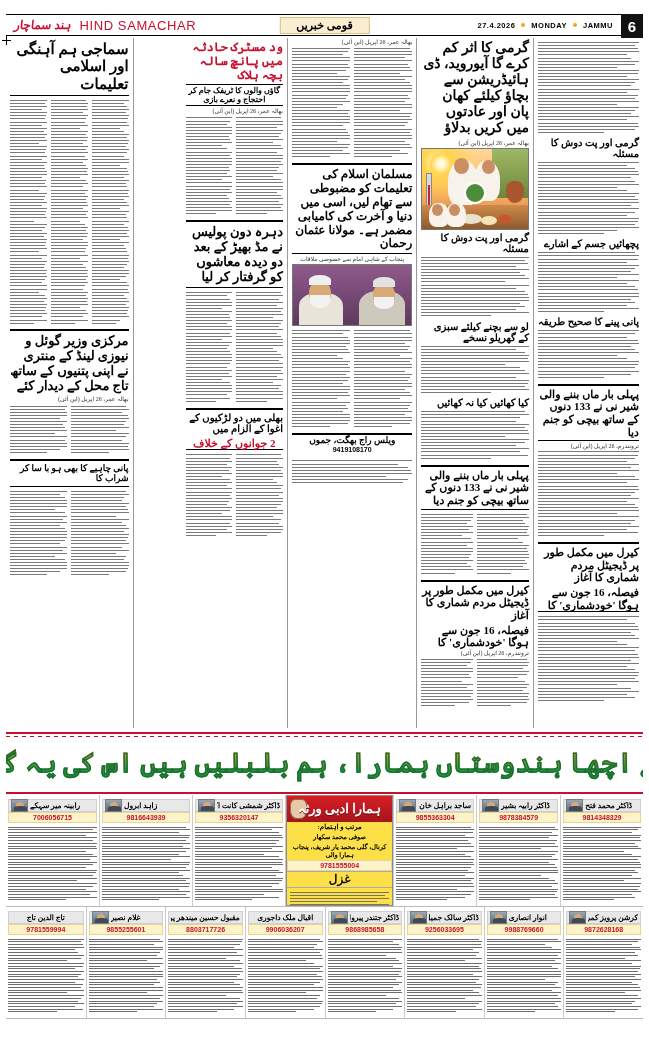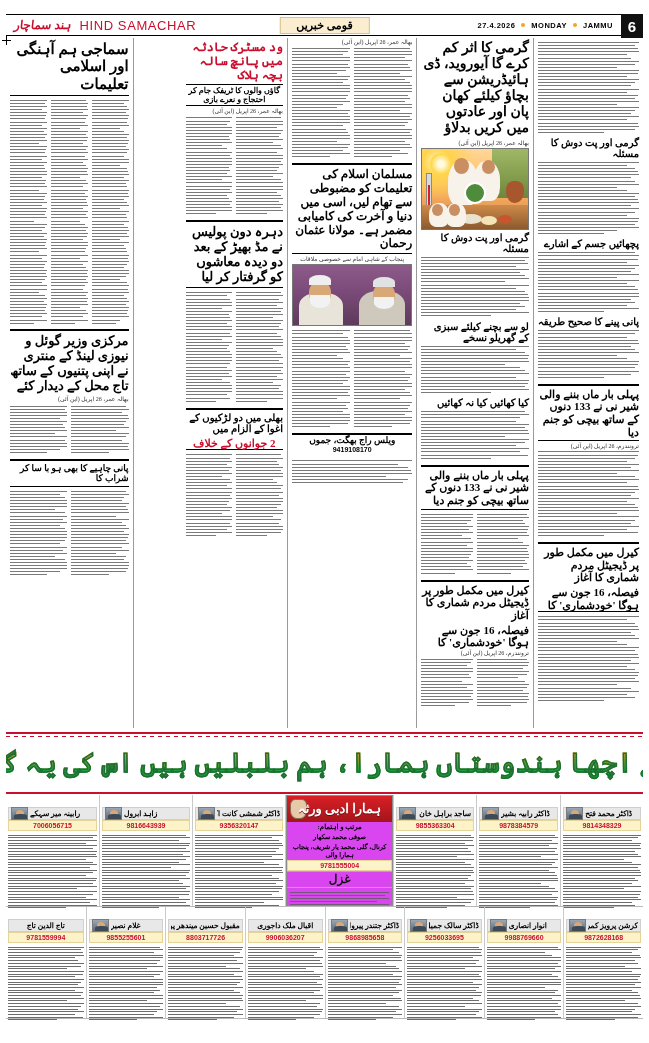--- a/index.html
+++ b/index.html
@@ -93,41 +93,41 @@
      background:repeating-linear-gradient(90deg,#c8102e 0 4px, transparent 4px 8px); }
   .banner-text { position:absolute; inset:0; display:flex; align-items:center;
      justify-content:center; direction:rtl; font-size:27px; font-weight:bold;
      background:linear-gradient(180deg,#ff7a00 0%, #ff9a1f 28%, #1f9d3c 62%, #0e7a2c 100%);
      -webkit-background-clip:text; background-clip:text; color:transparent;
      -webkit-text-stroke:.6px #1f6f33; letter-spacing:-1px; white-space:nowrap; }
 
   
   .contrib-rows { margin-top:1px; }
   .crow { display:flex; border-bottom:1px solid #b9b9b9; }
-  .cell { border-left:1px solid #c9c9c9; padding:12px 2px 2px; position:relative; }
+  .cell { border-left:1px solid #c9c9c9; padding:4px 2px 2px; position:relative; }
   .cell:first-child{ border-left:none; }
   .c-name { display:flex; align-items:center; gap:2px; justify-content:flex-end;
             background:#e8e8e8; border:1px solid #cfcfcf; height:13px; padding:0 2px;
             direction:rtl; font-size:7.5px; font-weight:bold; }
   .c-name span.nm { white-space:nowrap; overflow:hidden; }
   .c-phone { background:#fdf3c8; border:1px solid #e5d49a; text-align:center;
              font-family:"Liberation Sans",sans-serif; font-size:7px; font-weight:bold;
              color:#c8102e; height:11px; line-height:10px; }
   .c-avatar { width:17px; height:13px; background:linear-gradient(180deg,#9aa7b5,#5d6a78);
               border:1px solid #7b7b7b; position:relative; flex:0 0 auto; }
   .c-avatar .fc { position:absolute; left:4px; top:2px; width:8px; height:7px;
               background:#d8a87a; border-radius:50%; }
   .c-avatar .bd { position:absolute; left:2px; bottom:0; width:13px; height:5px;
               background:#3d4a58; border-radius:40% 40% 0 0; }
   .c-verse { margin-top:2px; }
   .c-verse .ln { background:#4d4d4d; margin:1.7px 0; }
 
   
   .adbox { position:relative; border:1px solid #8c8c8c; overflow:hidden;
-           background:#d946ef; }
+           background:#fde047; }
   .ad-top { height:26px; background:linear-gradient(180deg,#d81f26,#a5141a); position:relative; }
   .ad-top .t { position:absolute; inset:0; display:flex; align-items:center;
        justify-content:center; direction:rtl; color:#fff; font-weight:bold; font-size:13px;
        text-shadow:0 1px 0 #6c0d10; }
   .ad-top .av { position:absolute; left:3px; top:3px; width:17px; height:20px;
        background:#e6c9a8; border-radius:30% 30% 40% 40%; border:1px solid #8a6b4e; }
   .ad-sub { direction:rtl; text-align:center; font-size:7px; font-weight:bold; padding:1px; }
   .ad-title { direction:rtl; text-align:center; font-size:12px; font-weight:bold;
               color:#111; border-top:1px solid #aaa; border-bottom:1px solid #aaa; }
 

